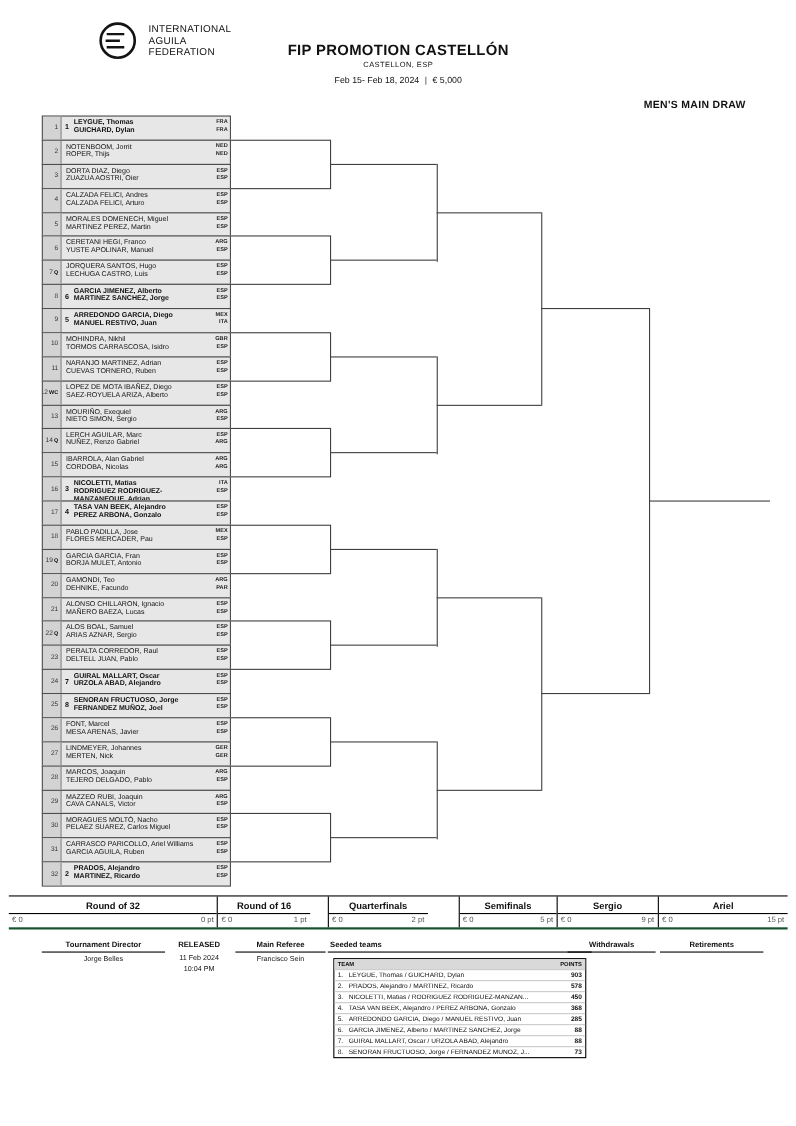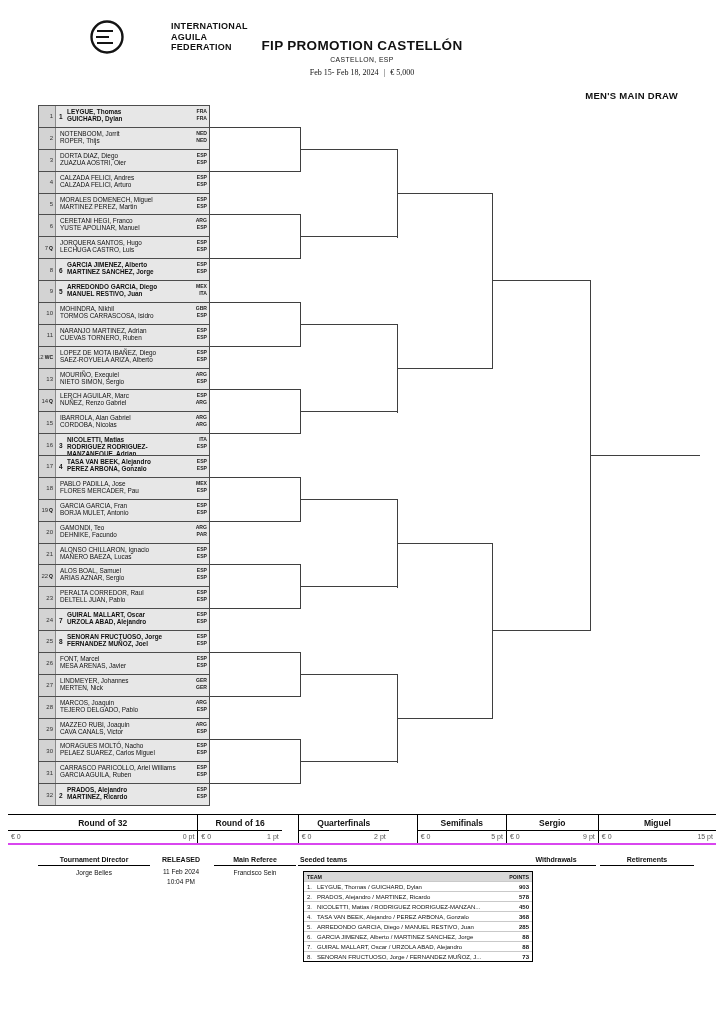--- a/index.html
+++ b/index.html
@@ -2,25 +2,25 @@
 <html><head>
 <meta charset="utf-8">
 <style>
   * { margin:0; padding:0; box-sizing:border-box; }
   html,body { background:#9a9a9a; }
   body { font-family:"Liberation Sans", sans-serif; color:#111; }
   .page { position:relative; width:724px; height:1024px; background:#ffffff; margin:0 auto; overflow:hidden; }
 
   
   .logo { position:absolute; left:86px; top:16px; display:flex; align-items:center; gap:7px; }
-  .logo-text { font-weight:bold; font-size:9px; line-height:10.5px; letter-spacing:0.3px;margin-left:36px; }
+  .logo-text { font-weight:normal; font-size:9px; line-height:10.5px; letter-spacing:0.3px; }
   .title-block { position:absolute; left:0; right:0; top:24px; text-align:center;margin-top:14px; }
   .title { font-size:13.5px; font-weight:bold; letter-spacing:0.3px; }
   .subtitle { font-size:6.8px; margin-top:3px; letter-spacing:0.4px; }
-  .dates { font-size:8px; margin-top:5px;font-family:Liberation Serif, serif; }
+  .dates { font-size:8px; margin-top:5px; }
   .dates .sep { padding:0 5px; color:#333; }
   .draw-label { position:absolute; right:46px; top:90px; font-weight:bold; font-size:9.5px; letter-spacing:0.3px; }
 
   
   .entries { position:absolute; left:38px; top:105px; width:172px; height:701px; }
   .entry { position:absolute; left:0; width:100%; height:22.875px; display:flex; background:#e7e7e7;
            border:1px solid #4d4d4d; overflow:hidden; }
   .pos { width:17px; background:#d3d3d3; border-right:1px solid #8a8a8a; display:flex; align-items:center;
          justify-content:flex-end; gap:1px; padding-right:2px; font-size:6px; color:#333; flex:0 0 auto; }
   .tag { font-size:5px; font-weight:bold; color:#111; }
@@ -30,21 +30,21 @@
   .entry.seeded .line { padding-left:7px; }
   .countries { width:20px; flex:0 0 auto; padding:2px 2px 0 0; font-size:5.1px; font-weight:bold;
                line-height:7px; text-align:right; color:#222; }
 
   
   .lines { position:absolute; left:0; top:0; width:724px; height:1024px; pointer-events:none; }
   .bl { position:absolute; background:#3f3f3f; }
 
   
   .prize-row { position:absolute; left:8px; top:814px; width:708px; display:flex;
-               border-top:1px solid #000; border-bottom:2px solid #d946ef;align-items:flex-end; }
+               border-top:1px solid #000; border-bottom:2px solid #14532d;align-items:flex-end; }
   .pcell { border-left:1px solid #000; }
   .pcell:first-child { border-left:none; }
   .pname { font-weight:bold; font-size:8.5px; text-align:center; padding:3px 2px 2px; }
   .pvals { display:flex; justify-content:space-between; font-size:7px; color:#555;
            border-top:1px solid #000; padding:2px 3px 3px; }
 
   
   .fblock { position:absolute; top:856px; }
   .fhead { font-weight:bold; font-size:7px; text-align:center; padding-bottom:2px; }
   .underlined { border-bottom:1px solid #000; }
@@ -602,21 +602,21 @@
         </div>
       </div>
       <div class="pcell" style="width: 98px;">
         <div class="pname">Sergio</div>
         <div class="pvals">
           <span class="pprize">€ 0</span>
           <span class="ppts">9 pt</span>
         </div>
       </div>
       <div class="pcell" style="width: 126px;">
-        <div class="pname">Miguel</div>
+        <div class="pname">Ariel</div>
         <div class="pvals">
           <span class="pprize">€ 0</span>
           <span class="ppts">15 pt</span>
         </div>
       </div>
     </div>
 
   <div class="fblock director">
     <div class="fhead underlined">Tournament Director</div>
     <div class="fval">Jorge Belles</div>

